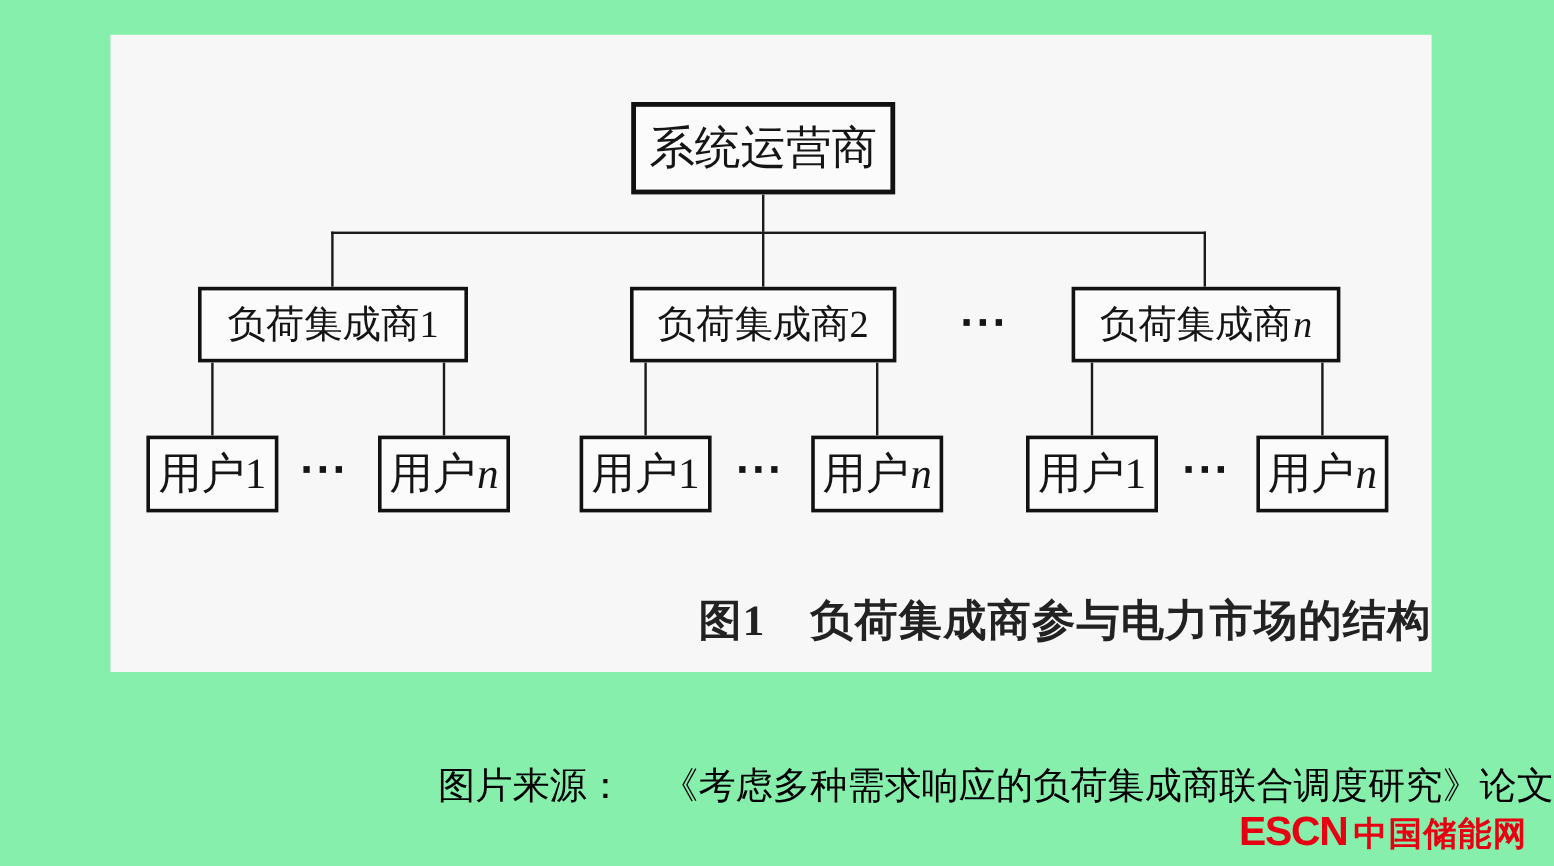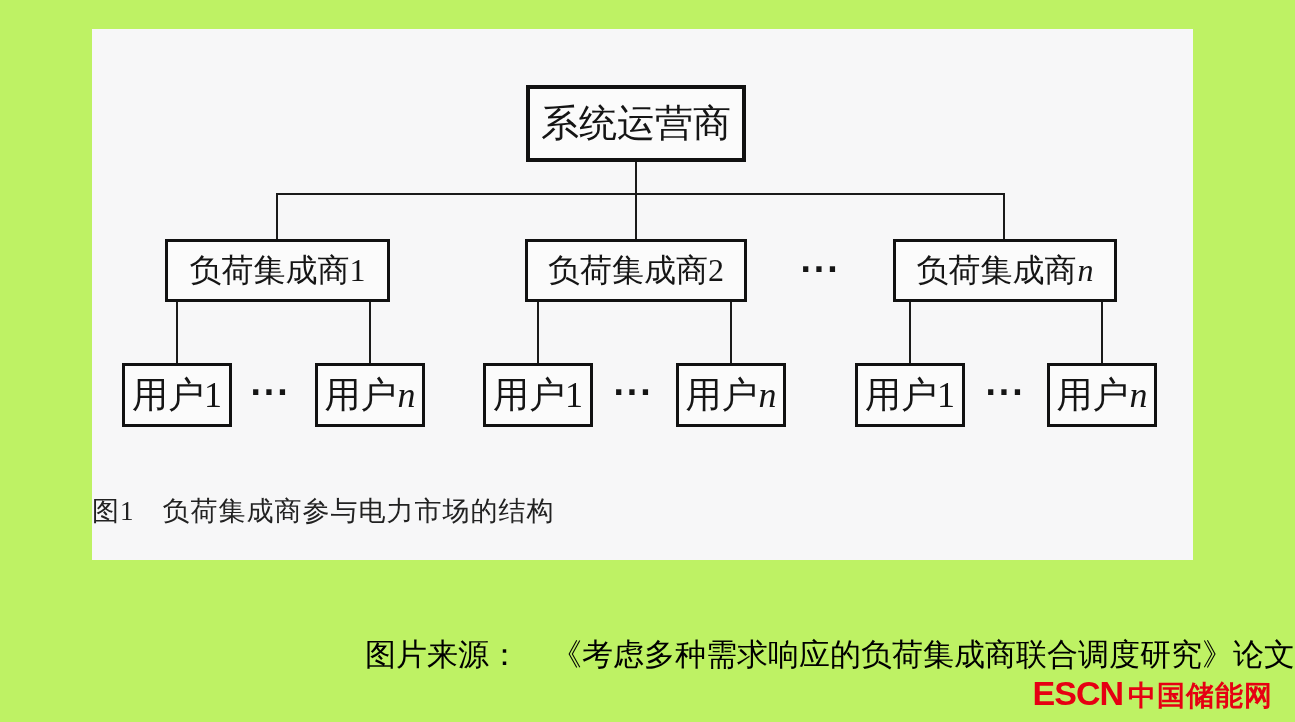--- a/index.html
+++ b/index.html
@@ -1,16 +1,16 @@
 <!DOCTYPE html>
 <html><head>
 <meta charset="utf-8">
 <style>
   html,body{margin:0;padding:0;background:#ffffff;}
-  .page{position:relative;width:1295px;height:722px;background:#bef264;overflow:hidden;
+  .page{position:relative;width:1295px;height:722px;background:#86efac;overflow:hidden;
         font-family:"Liberation Serif","DejaVu Serif",serif;color:#1a1a1a;}
 
   
   .panel{position:absolute;left:92px;top:29px;width:1101px;height:531px;background:#f7f7f8;}
 
   
   .node{position:absolute;box-sizing:border-box;background:#fbfbfb;border:3px solid #111;
         display:flex;align-items:center;justify-content:center;white-space:nowrap;
         font-family:"Liberation Serif","DejaVu Serif",serif;color:#151515;}
   .node-root{left:434px;top:56px;width:220px;height:77px;border-width:4px;font-size:38px;}
@@ -40,22 +40,22 @@
   
   .dots{position:absolute;width:60px;height:34px;line-height:30px;text-align:center;
         font-family:"DejaVu Sans",sans-serif;font-weight:bold;font-size:30px;
         letter-spacing:2px;color:#151515;}
   .dots-agg{left:698px;top:226px;}
   .dots-g1{left:148px;top:349px;}
   .dots-g2{left:511px;top:349px;}
   .dots-g3{left:883px;top:349px;}
 
   
-  .caption{position:absolute;left:0;top:464px;width:100%;text-align:left;
-           font-size:27px;font-weight:normal;color:#222;letter-spacing:1px;}
+  .caption{position:absolute;left:0;top:464px;width:100%;text-align:right;
+           font-size:36px;font-weight:bold;color:#222;letter-spacing:1px;}
 
   
   .source{position:absolute;left:0;top:634px;width:100%;text-align:right;
           font-family:"Liberation Sans","DejaVu Sans",sans-serif;
           font-size:31px;color:#000;}
 
   
   .logo{position:absolute;top:674px;right:22px;display:flex;align-items:baseline;
         color:#e60012;font-family:"Liberation Sans","DejaVu Sans",sans-serif;}
   .logo-latin{font-size:34px;font-weight:900;letter-spacing:-1px;}

